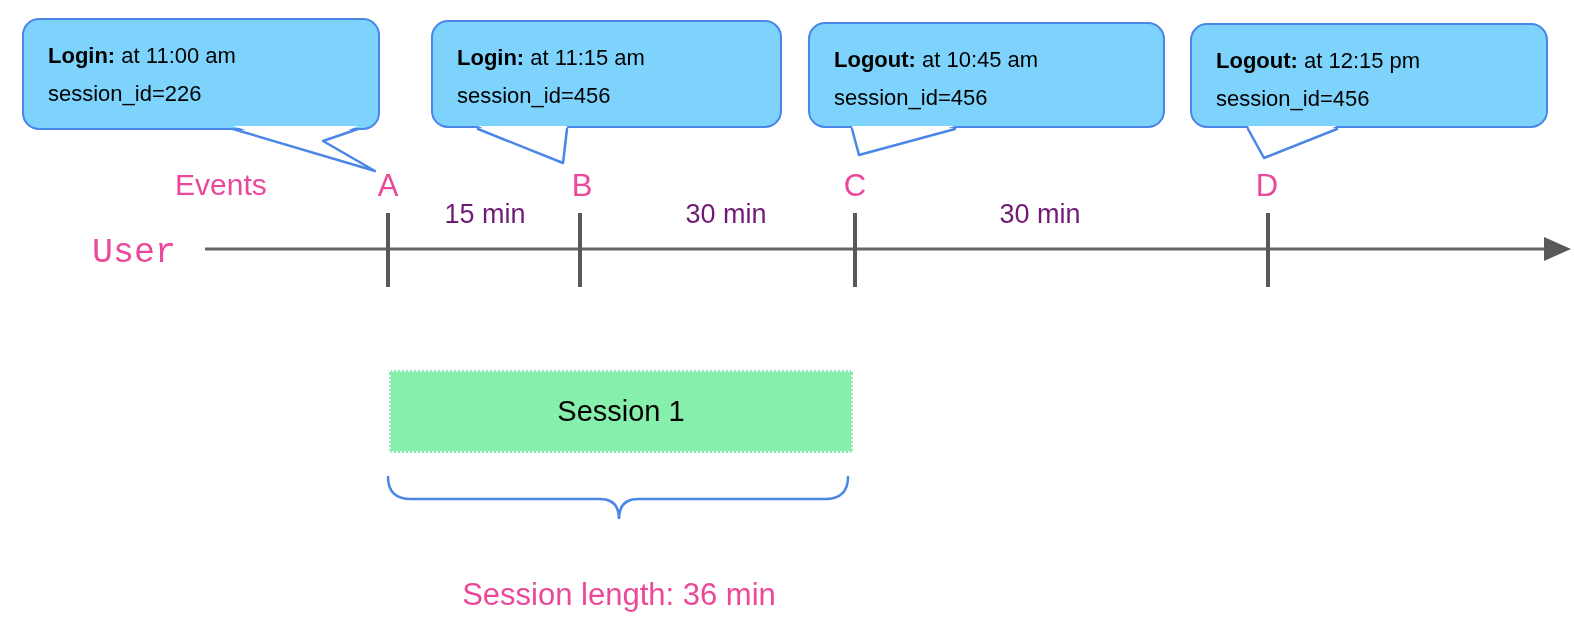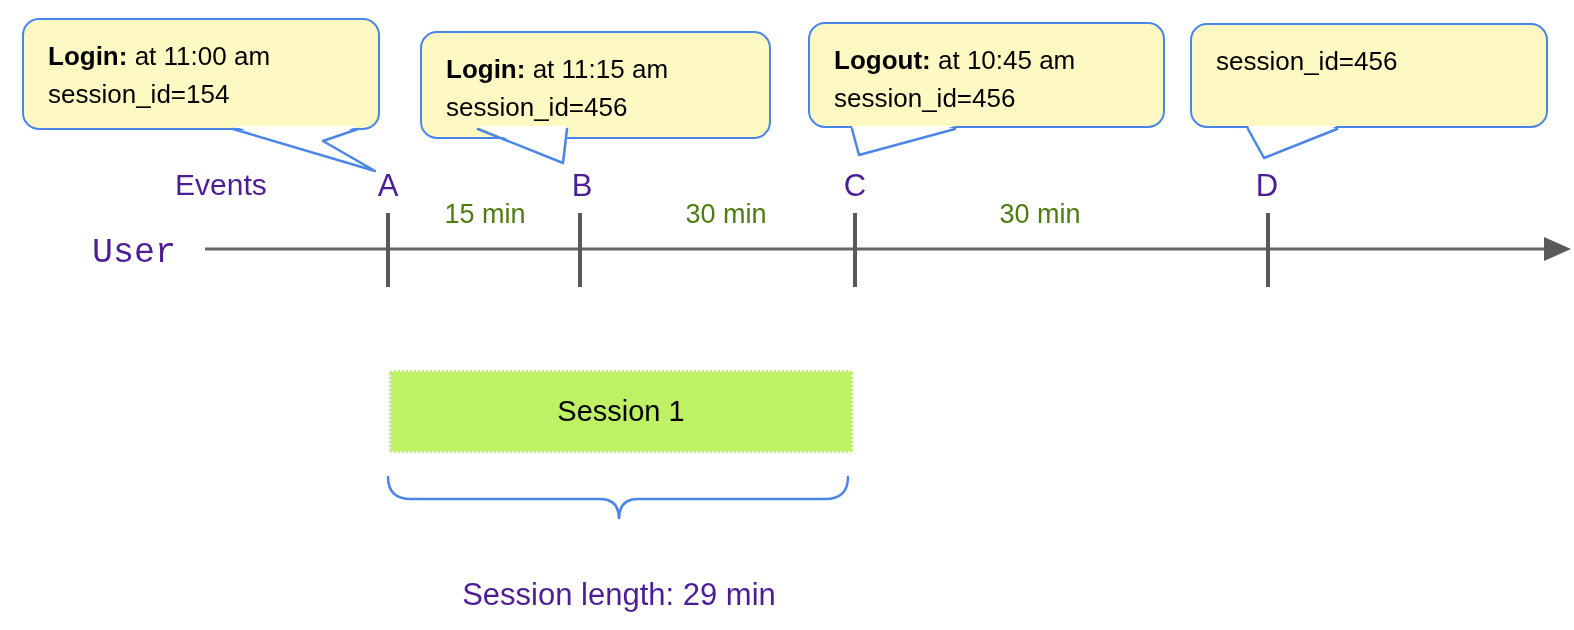--- a/index.html
+++ b/index.html
@@ -18,84 +18,85 @@
   .layer-svg {
     position: absolute;
     inset: 0;
     z-index: 2;
     pointer-events: none;
   }
   .callout {
     position: absolute;
     z-index: 1;
     box-sizing: border-box;
-    background: #fef9c3;
+    background: #7dd3fc;
     border: 2.5px solid #4a86e8;
     border-radius: 17px;
     padding: 17px 18px 10px 24px;
-    font-size: 26px;
+    font-size: 22px;
     line-height: 38px;
     color: #000000;
     white-space: nowrap;
   }
   .callout b { font-weight: bold; }
   .lbl {
     position: absolute;
     z-index: 3;
-    color: #4c1d95;
+    color: #ec4899;
     white-space: nowrap;
   }
   .centered { transform: translateX(-50%); }
   .events-label { left: 175px; top: 168px; font-size: 30px; }
   .user-label  { left: 92px;  top: 233px; font-size: 35px; font-family: Liberation Mono, monospace; }
   .event-letter { top: 168px; font-size: 31px; }
-  .interval-label { top: 199px; font-size: 27px; color: #4d7c0f; }
+  .interval-label { top: 199px; font-size: 27px; color: #701a75; }
   .session-box {
     position: absolute;
     z-index: 1;
     left: 389px;
     top: 370px;
     width: 464px;
     height: 83px;
     box-sizing: border-box;
-    background: #bef264;
+    background: #86efac;
     border: 2px dotted #eef3fc;
     display: flex;
     align-items: center;
     justify-content: center;
     font-size: 29px;
     color: #000000;
   }
   .session-length-label {
     left: 619px;
     top: 577px;
     font-size: 31px;
   }
 </style>
 </head>
 <body>
 
 <div class="stage">
 
   <div class="callout" style="left:22px; top:18px; width:358px; height:112px;">
     <div><b>Login:</b> <span>at 11:00 am</span></div>
-    <div>session_id=154</div>
+    <div>session_id=226</div>
   </div>
 
-  <div class="callout" style="left:420px; top:20px; width:351px; height:108px;margin-top:11px;">
+  <div class="callout" style="left:431px; top:20px; width:351px; height:108px;">
     <div><b>Login:</b> <span>at 11:15 am</span></div>
     <div>session_id=456</div>
   </div>
 
   <div class="callout" style="left:808px; top:22px; width:357px; height:106px;">
     <div><b>Logout:</b> <span>at 10:45 am</span></div>
     <div>session_id=456</div>
   </div>
 
   <div class="callout" style="left:1190px; top:23px; width:358px; height:105px;">
+    <div><b>Logout:</b> <span>at 12:15 pm</span></div>
     <div>session_id=456</div>
   </div>
 
   <svg class="layer-svg" viewBox="0 0 1574 630" width="1574" height="630">
 
     <path d="M233 126 L375 171 L323 141 L358 126 Z" fill="#ffffff"></path>
     <path d="M478 126 L563 163 L567 126 Z" fill="#ffffff"></path>
     <path d="M852 126 L859 155 L955 126 Z" fill="#ffffff"></path>
     <path d="M1248 126 L1264 158 L1337 126 Z" fill="#ffffff"></path>
 
@@ -125,15 +126,15 @@
   <div class="lbl event-letter centered" style="left:1267px;">D</div>
 
   <div class="lbl interval-label centered" style="left:485px;">15 min</div>
   <div class="lbl interval-label centered" style="left:726px;">30 min</div>
   <div class="lbl interval-label centered" style="left:1040px;">30 min</div>
 
   <div class="session-box">
     <span>Session 1</span>
   </div>
 
-  <div class="lbl session-length-label centered">Session length: 29 min</div>
+  <div class="lbl session-length-label centered">Session length: 36 min</div>
 
 </div>
 
 </body></html>

